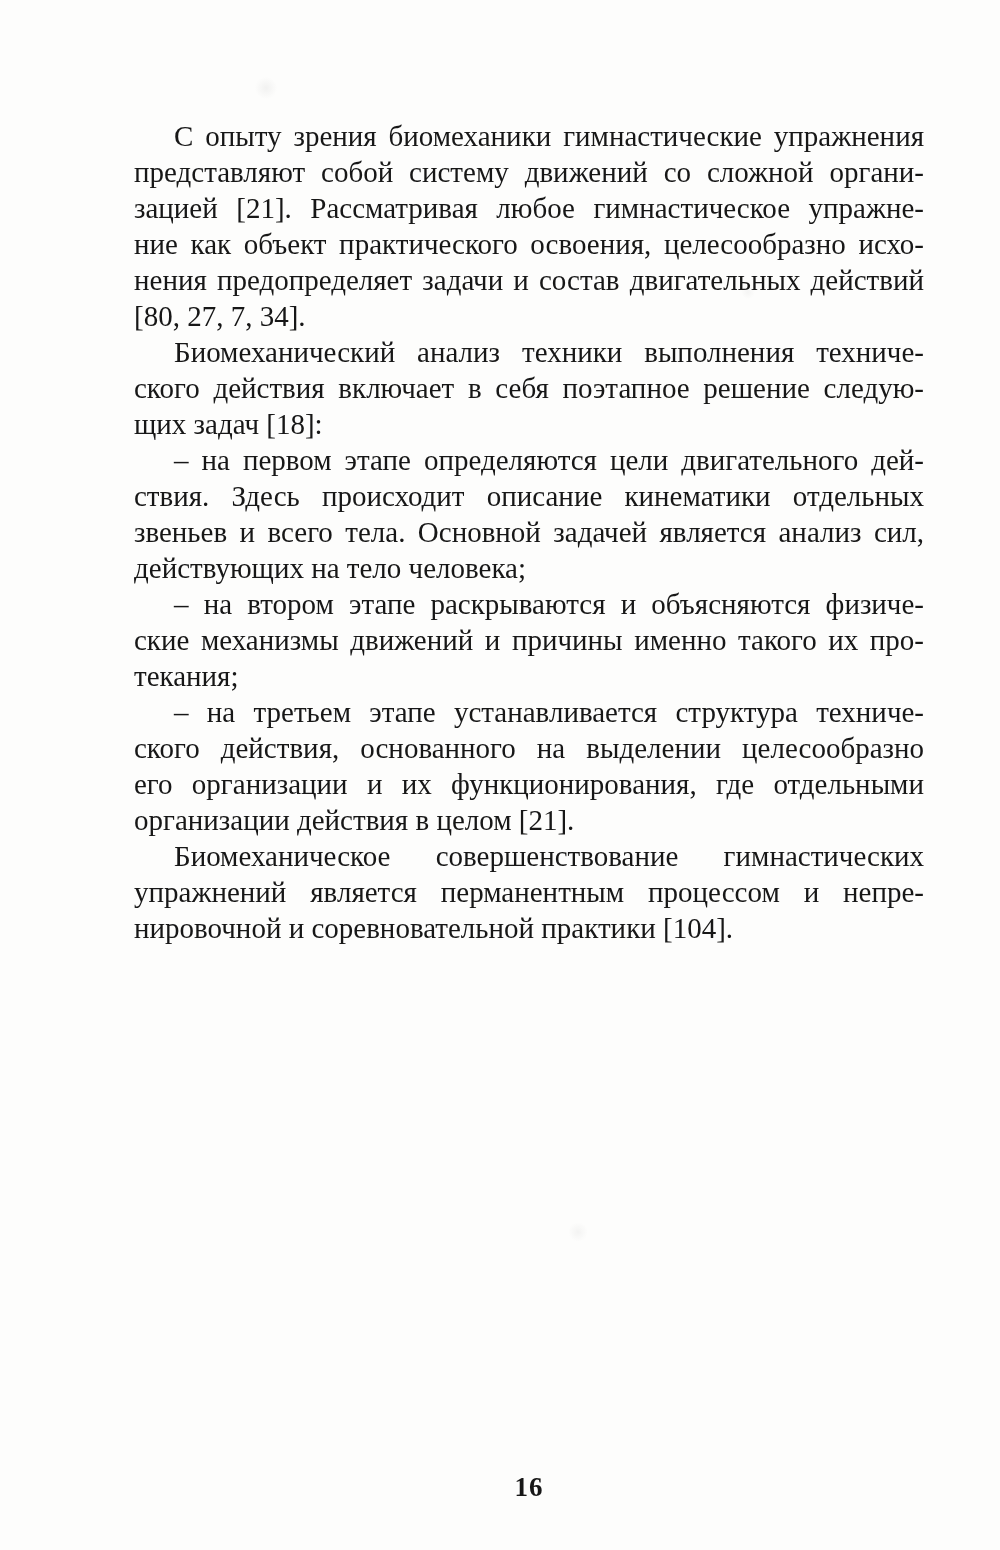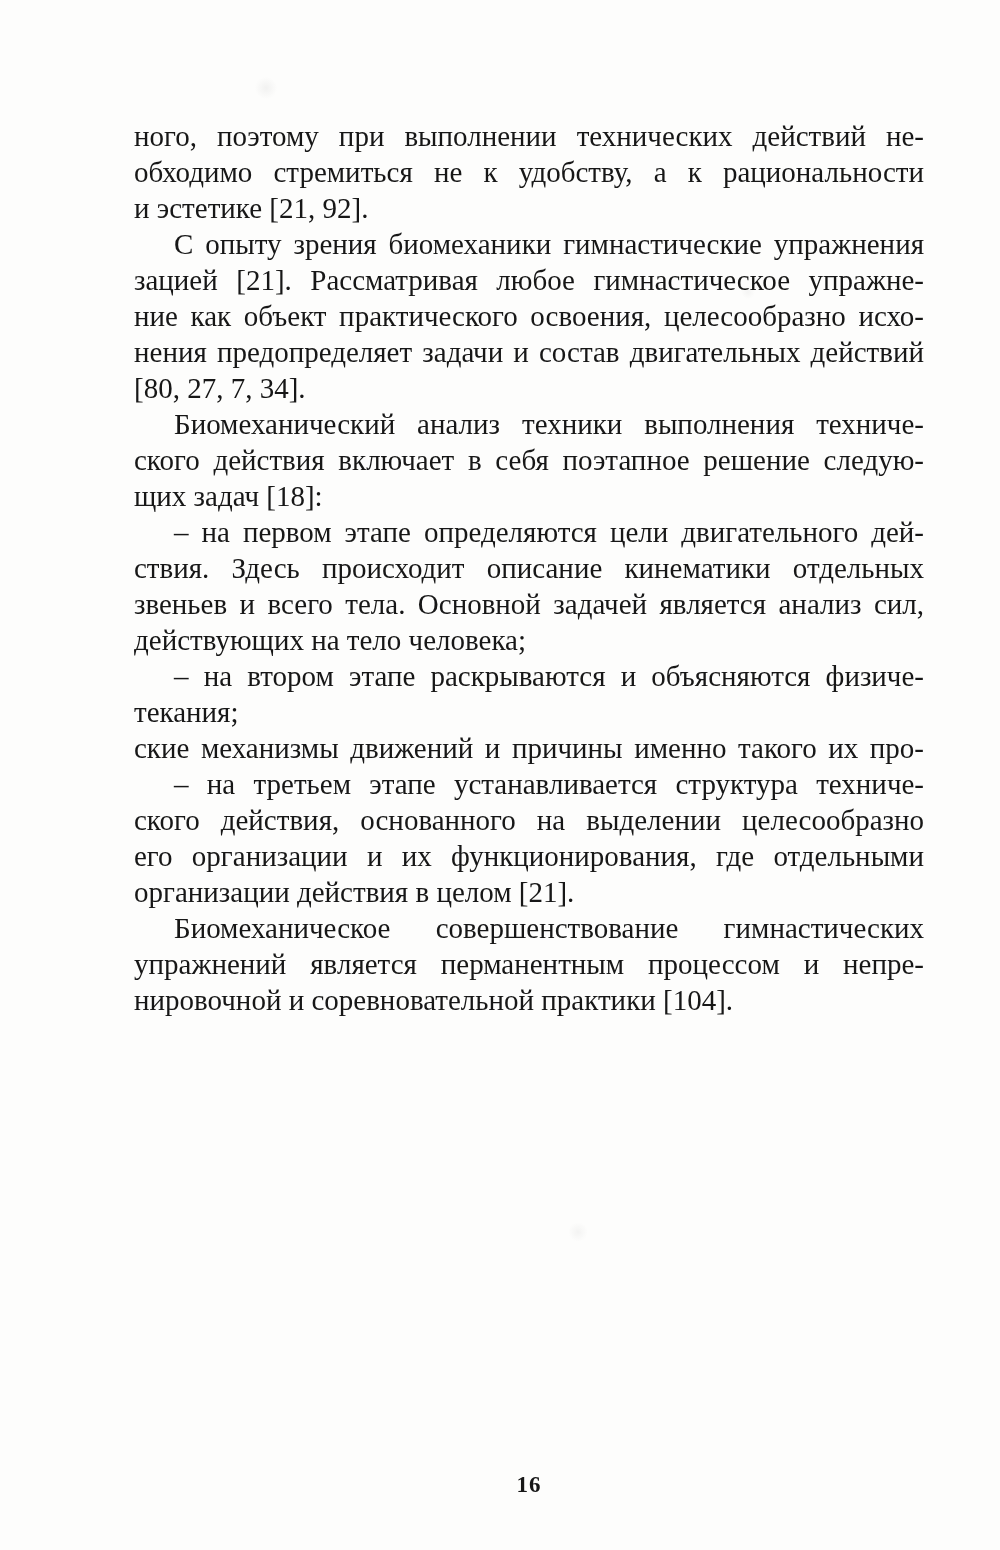--- a/index.html
+++ b/index.html
@@ -43,56 +43,52 @@
   }
   .line.indent {
     text-indent: 40px;
   }
   .page-number {
     position: absolute;
     left: 134px;
     top: 1472px;
     width: 790px;
     text-align: center;
-    font-size: 23px;
+    font-size: 27px;
     font-weight: bold;
     letter-spacing: 1px;
   }
 </style>
 </head>
 <body>
 
 <div class="text-block">
     <div class="paragraph">
-      <div class="line">ного, поэтому при выполнении технических действий не-</div>
-      <div class="line">обходимо стремиться не к удобству, а к рациональности</div>
-      <div class="line last">и эстетике [21, 92].</div>
-    </div>
-    <div class="paragraph">
       <div class="line indent">С опыту зрения биомеханики гимнастические упражнения</div>
+      <div class="line">представляют собой систему движений со сложной органи-</div>
       <div class="line">зацией [21]. Рассматривая любое гимнастическое упражне-</div>
       <div class="line">ние как объект практического освоения, целесообразно исхо-</div>
       <div class="line">нения предопределяет задачи и состав двигательных действий</div>
       <div class="line last">[80, 27, 7, 34].</div>
     </div>
     <div class="paragraph">
       <div class="line indent">Биомеханический анализ техники выполнения техниче-</div>
       <div class="line">ского действия включает в себя поэтапное решение следую-</div>
       <div class="line last">щих задач [18]:</div>
     </div>
     <div class="paragraph">
       <div class="line indent">– на первом этапе определяются цели двигательного дей-</div>
       <div class="line">ствия. Здесь происходит описание кинематики отдельных</div>
       <div class="line">звеньев и всего тела. Основной задачей является анализ сил,</div>
       <div class="line last">действующих на тело человека;</div>
     </div>
     <div class="paragraph">
       <div class="line indent">– на втором этапе раскрываются и объясняются физиче-</div>
+      <div class="line">ские механизмы движений и причины именно такого их про-</div>
       <div class="line last">текания;</div>
-      <div class="line">ские механизмы движений и причины именно такого их про-</div>
     </div>
     <div class="paragraph">
       <div class="line indent">– на третьем этапе устанавливается структура техниче-</div>
       <div class="line">ского действия, основанного на выделении целесообразно</div>
       <div class="line">его организации и их функционирования, где отдельными</div>
       <div class="line last">организации действия в целом [21].</div>
     </div>
     <div class="paragraph">
       <div class="line indent">Биомеханическое совершенствование гимнастических</div>
       <div class="line">упражнений является перманентным процессом и непре-</div>

